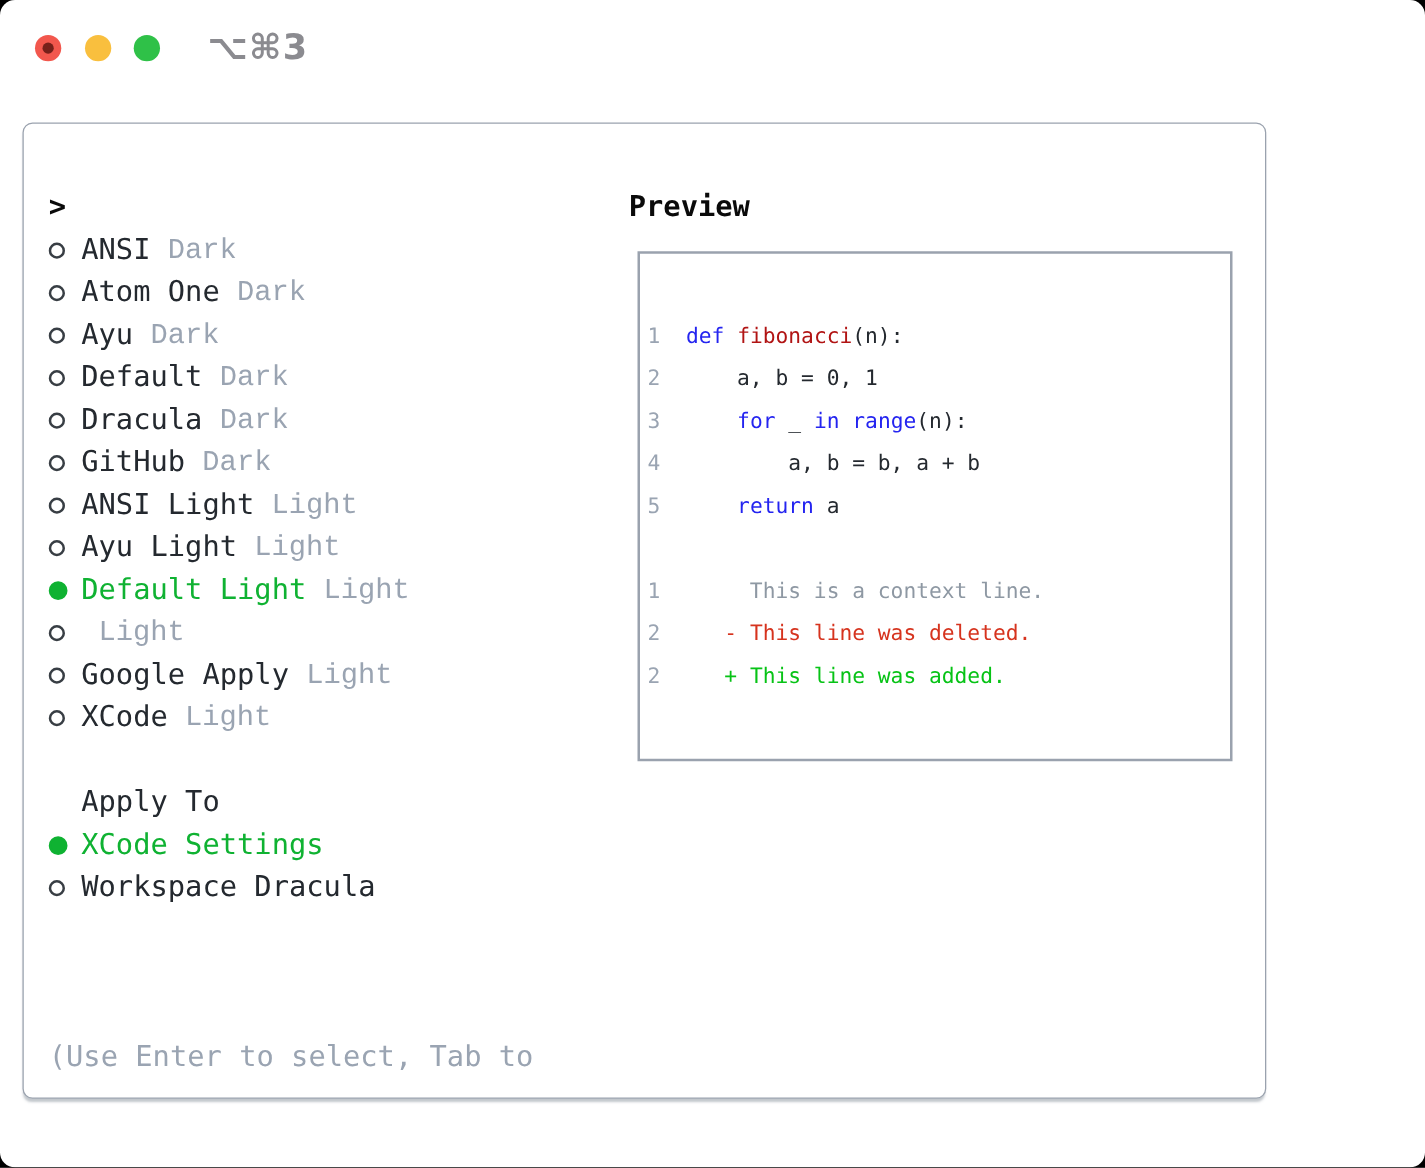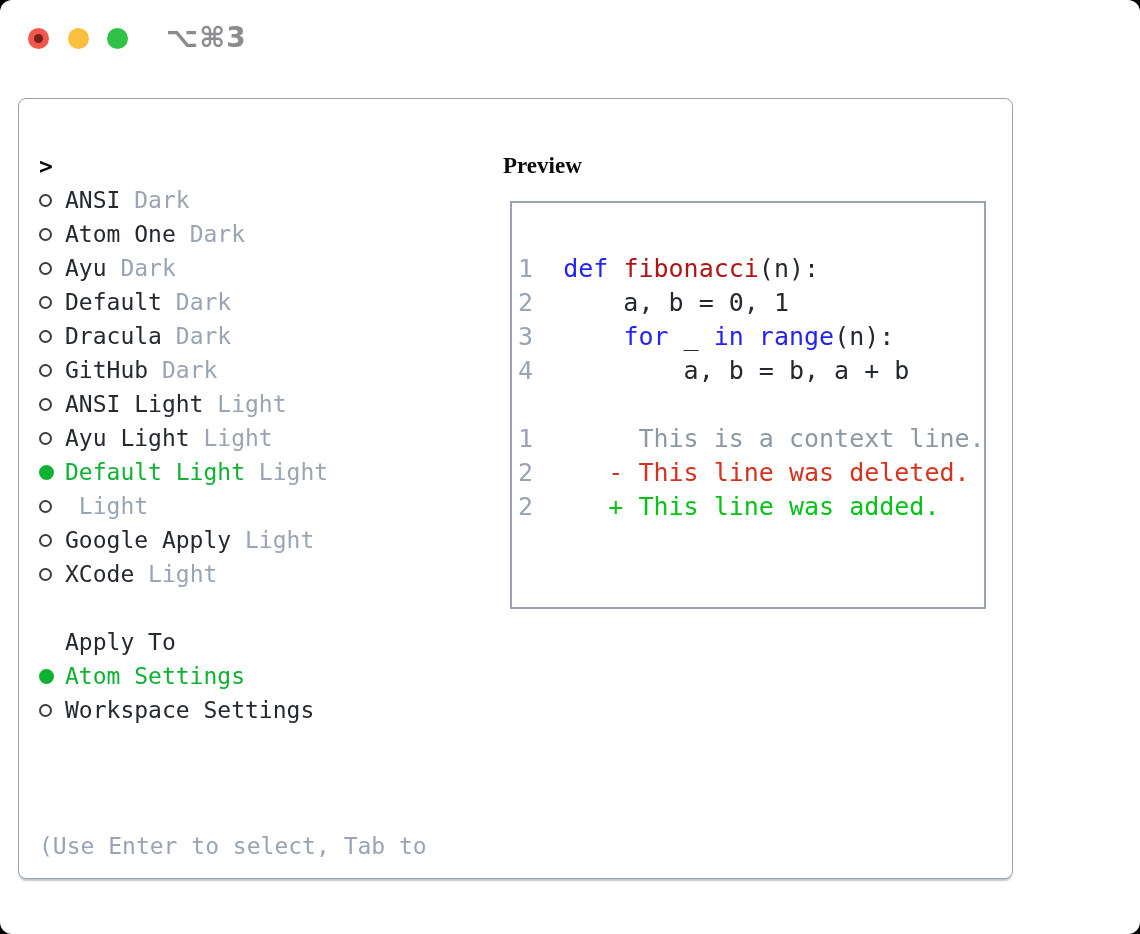--- a/index.html
+++ b/index.html
@@ -23,30 +23,30 @@
          box-shadow:0 3px 2px -1px rgba(120,130,142,.45);}
 
   
   .left{position:absolute;left:20px;top:50px;}
   .row{height:34px;display:flex;align-items:center;white-space:pre;font-size:23px;color:var(--text);}
   .icon-col{display:inline-flex;width:26px;align-items:center;flex:none;}
   .prefix,.hdr{font-weight:700;color:#0a0a0a;}
   .radio{width:13px;height:13px;border:2px solid var(--radio_border);border-radius:50%;box-sizing:border-box;}
   .radio.filled{width:15px;height:15px;background:var(--select_green);border-color:var(--select_green);}
   .label.sel{color:var(--select_green);}
-  .variant{color:var(--muted);}
+  .variant{color:var(--muted);font-family:Liberation Mono, monospace;}
   .spacer{height:34px;}
   .hint{font-size:23px;line-height:34px;color:var(--muted);white-space:pre;}
 
   
   .preview-hdr{position:absolute;left:484px;top:50px;height:34px;line-height:34px;
-               font-size:23px;font-weight:700;color:#0a0a0a;font-family:Liberation Serif, serif;}
+               font-size:23px;font-weight:700;color:#0a0a0a;}
   .preview-box{position:absolute;left:491px;top:102px;width:476px;height:408px;box-sizing:border-box;
                border:2px solid var(--border);padding:49px 0 0 6px;overflow:hidden;background:#fff;}
-  .pline{height:34px;line-height:34px;font-size:25px;white-space:pre;}
+  .pline{height:34px;line-height:34px;font-size:17px;white-space:pre;}
   .tok-ln{color:var(--lineno);}
   .tok-plain{color:var(--text);}
   .tok-kw{color:var(--keyword);}
   .tok-fn{color:var(--function);}
   .tok-ctx{color:var(--context);margin-top:29px;}
   .tok-del{color:var(--deleted);text-align:center;}
   .tok-add{color:var(--added);margin-top:20px;}
 </style>
 </head>
 <body>
@@ -84,38 +84,39 @@
           </div>
 
         <div class="spacer"></div>
 
         <div class="row">
           <span class="icon-col"></span>
           <span>Apply To</span>
         </div>
 
         <div id="apply-list">
-            <div class="row"><span class="icon-col"><span class="radio filled"></span></span><span class="label sel">Atom Settings</span></div>
-            <div class="row"><span class="icon-col"><span class="radio"></span></span><span class="label">Workspace Settings</span></div>
+            <div class="row"><span class="icon-col"><span class="radio filled"></span></span><span class="label sel">XCode Settings</span></div>
+            <div class="row"><span class="icon-col"><span class="radio"></span></span><span class="label">Workspace Dracula</span></div>
           </div>
 
         <div class="spacer"></div>
 
         <div class="hint">
           <div>(Use Enter to select, Tab to</div>
           <div>change focus)</div>
         </div>
       </div>
 
       <div class="preview-hdr">Preview</div>
       <div class="preview-box" id="preview-box">
           <div class="pline"><span class="tok-ln">1</span><span class="tok-plain">  </span><span class="tok-kw">def</span><span class="tok-plain"> </span><span class="tok-fn">fibonacci</span><span class="tok-plain">(n):</span></div>
           <div class="pline"><span class="tok-ln">2</span><span class="tok-plain">      a, b = 0, 1</span></div>
           <div class="pline"><span class="tok-ln">3</span><span class="tok-plain">      </span><span class="tok-kw">for</span><span class="tok-plain"> _ </span><span class="tok-kw">in</span><span class="tok-plain"> </span><span class="tok-kw">range</span><span class="tok-plain">(n):</span></div>
           <div class="pline"><span class="tok-ln">4</span><span class="tok-plain">          a, b = b, a + b</span></div>
+          <div class="pline"><span class="tok-ln">5</span><span class="tok-plain">      </span><span class="tok-kw">return</span><span class="tok-plain"> a</span></div>
           <div class="pline"></div>
           <div class="pline"><span class="tok-ln">1</span><span class="tok-ctx">       This is a context line.</span></div>
           <div class="pline"><span class="tok-ln">2</span><span class="tok-plain">     </span><span class="tok-del">- This line was deleted.</span></div>
           <div class="pline"><span class="tok-ln">2</span><span class="tok-plain">     </span><span class="tok-add">+ This line was added.</span></div>
         </div>
 
     </div>
   </div>
 </div>
 

